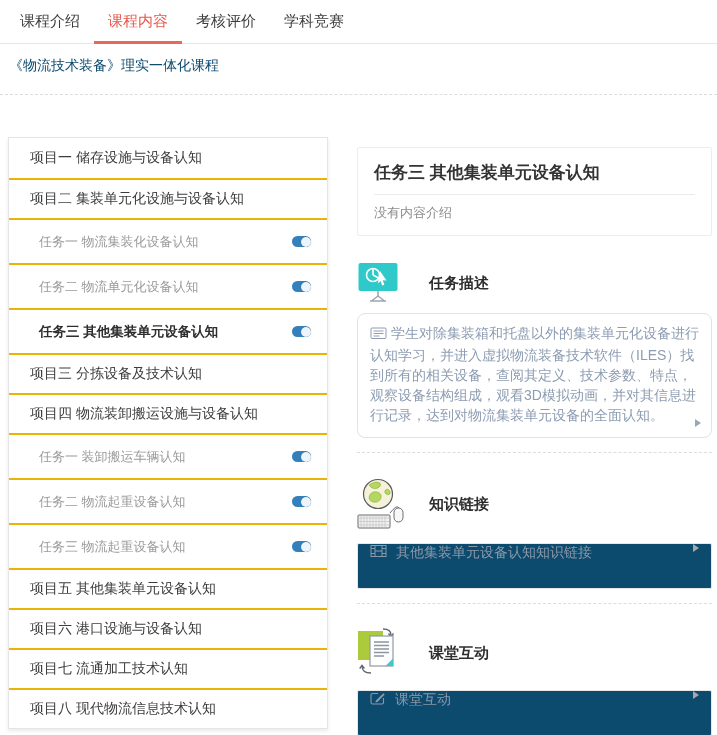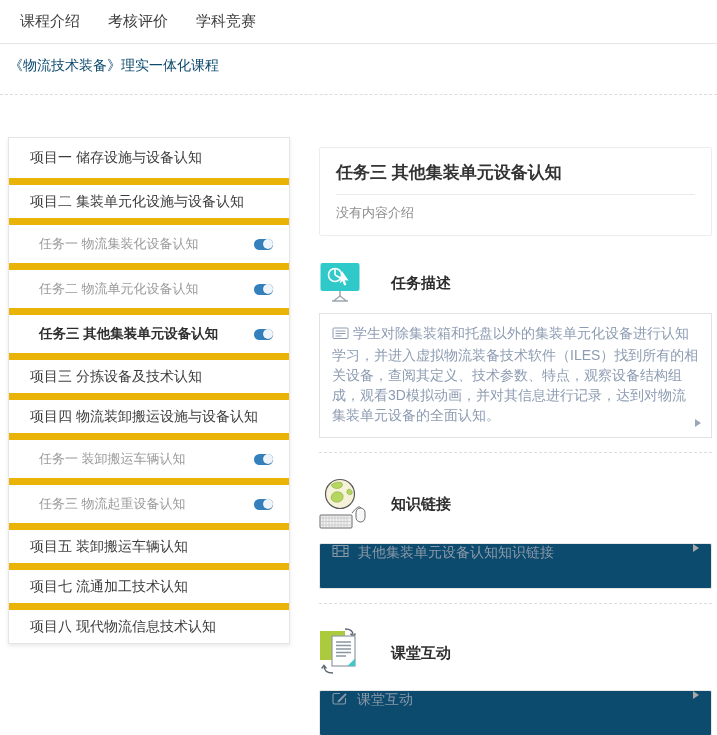--- a/index.html
+++ b/index.html
@@ -12,50 +12,51 @@
   .tabbar { display:flex; align-items:stretch; height:44px; border-bottom:1px solid #e6e6e6; padding-left:6px; }
   .tab { display:flex; align-items:center; padding:0 14px; font-size:15px; color:#3d3d3d; cursor:pointer; position:relative; }
   .tab.active { color:#e8584b; }
   .tab.active::after { content:""; position:absolute; left:0; right:0; bottom:-1px; height:3px; background:#e8685c; }
   
   .breadcrumb { margin:13px 0 0 9px; font-size:14px; color:#0c4a6e; }
   .top-dashed { border:none; border-top:1px dashed #ddd; margin:19px 0 0; }
   
   .content { display:flex; align-items:flex-start; margin-top:42px; padding-left:8px; }
   
-  .sidebar { width:282px; border:1px solid #e5e5e5; background:#fff; box-shadow:0 2px 4px rgba(0,0,0,.09); }
-  .nav-row { display:flex; align-items:center; border-top:7px solid #eab308; cursor:pointer; }
+  .sidebar { width:320px; border:1px solid #e5e5e5; background:#fff; box-shadow:0 2px 4px rgba(0,0,0,.09); }
+  .nav-row { display:flex; align-items:center; border-top:2px solid #eab308; cursor:pointer; }
   .nav-row:first-child { border-top:none; }
   .nav-row.project { height:40px; padding-left:21px; font-size:14px; color:#3c3c3c; }
   .nav-row.task { height:45px; padding-left:30px; font-size:13px; color:#9a9a9a;gap:24px; }
   .nav-row.task.active { color:#2e2e2e; font-weight:bold; font-size:13.5px; }
   .toggle { margin-left:auto; margin-right:16px; width:19px; height:11px; border-radius:6px; background:#3380bd; position:relative; flex:none; }
   .toggle-knob { position:absolute; right:0; top:0.5px; width:10px; height:10px; border-radius:50%; background:#eef4fb; box-shadow:0 0 1px rgba(0,0,0,.35); }
   
   .main { flex:1; margin-left:29px; margin-right:5px; padding-top:10px; }
   .header-card { border:1px solid #ededed; border-radius:2px; padding:13px 16px; }
   .main-title { font-size:17px; font-weight:bold; color:#333; margin:0 0 10px; }
   .title-divider { border:none; border-top:1px solid #ebebeb; margin:0; }
   .main-subtitle { margin-top:9px; font-size:13px; color:#8c8c8c; }
   .section-header { display:flex; align-items:center; margin-top:24px;font-family:Liberation Serif, serif; }
   .section-icon { width:48px; flex:none; display:flex; }
   .section-title { margin-left:24px; font-size:15px; font-weight:bold; color:#2e2e2e; }
-  .desc-box { margin-top:7px; border:1px solid #e2e2e2; border-radius:0; padding:9px 12px 12px; font-size:14px; line-height:20px; color:#8d9cb2; position:relative; }
+  .desc-box { margin-top:7px; border:1px solid #e2e2e2; border-radius:8px; padding:9px 12px 12px; font-size:14px; line-height:20px; color:#8d9cb2; position:relative; }
   .inline-icon { display:inline-block; vertical-align:-2px; margin-right:4px; }
   .desc-arrow { position:absolute; right:10px; bottom:10px; width:0; height:0; border-left:6px solid #9aa7b8; border-top:4px solid transparent; border-bottom:4px solid transparent; }
   .dashed { border:none; border-top:1px dashed #ddd; margin:14px 0 0; }
   .link-row { margin-top:12px; height:46px; background:#0c4a6e; border:1px solid #e7e7e7; border-radius:2px; display:flex; align-items:flex-start; padding:0 12px; font-size:14px; color:#8b98a8; cursor:pointer; }
   .link-icon { margin-right:9px; display:flex; flex:none; }
   .chevron { margin-left:auto; width:0; height:0; border-left:6px solid #a8a8a8; border-top:4.5px solid transparent; border-bottom:4.5px solid transparent; }
 </style>
 </head>
 <body>
 
 <div class="tabbar">
   <div class="tab">课程介绍</div>
+  <div class="tab active">课程内容</div>
   <div class="tab">考核评价</div>
   <div class="tab">学科竞赛</div>
 </div>
 
 <div class="breadcrumb">《物流技术装备》理实一体化课程</div>
 <hr class="top-dashed">
 
 <div class="content">
 
   <div class="sidebar">
@@ -89,27 +90,36 @@
     <div class="nav-row project">
       <span class="nav-label">项目四 物流装卸搬运设施与设备认知</span>
     </div>
     <div class="nav-row task">
       <span class="nav-label">任务一 装卸搬运车辆认知</span>
       <span class="toggle">
           <span class="toggle-knob"></span>
         </span>
     </div>
     <div class="nav-row task">
+      <span class="nav-label">任务二 物流起重设备认知</span>
+      <span class="toggle">
+          <span class="toggle-knob"></span>
+        </span>
+    </div>
+    <div class="nav-row task">
       <span class="nav-label">任务三 物流起重设备认知</span>
       <span class="toggle">
           <span class="toggle-knob"></span>
         </span>
     </div>
     <div class="nav-row project">
-      <span class="nav-label">项目五 装卸搬运车辆认知</span>
+      <span class="nav-label">项目五 其他集装单元设备认知</span>
+    </div>
+    <div class="nav-row project">
+      <span class="nav-label">项目六 港口设施与设备认知</span>
     </div>
     <div class="nav-row project">
       <span class="nav-label">项目七 流通加工技术认知</span>
     </div>
     <div class="nav-row project">
       <span class="nav-label">项目八 现代物流信息技术认知</span>
     </div>
   </div>
 
   <div class="main">

